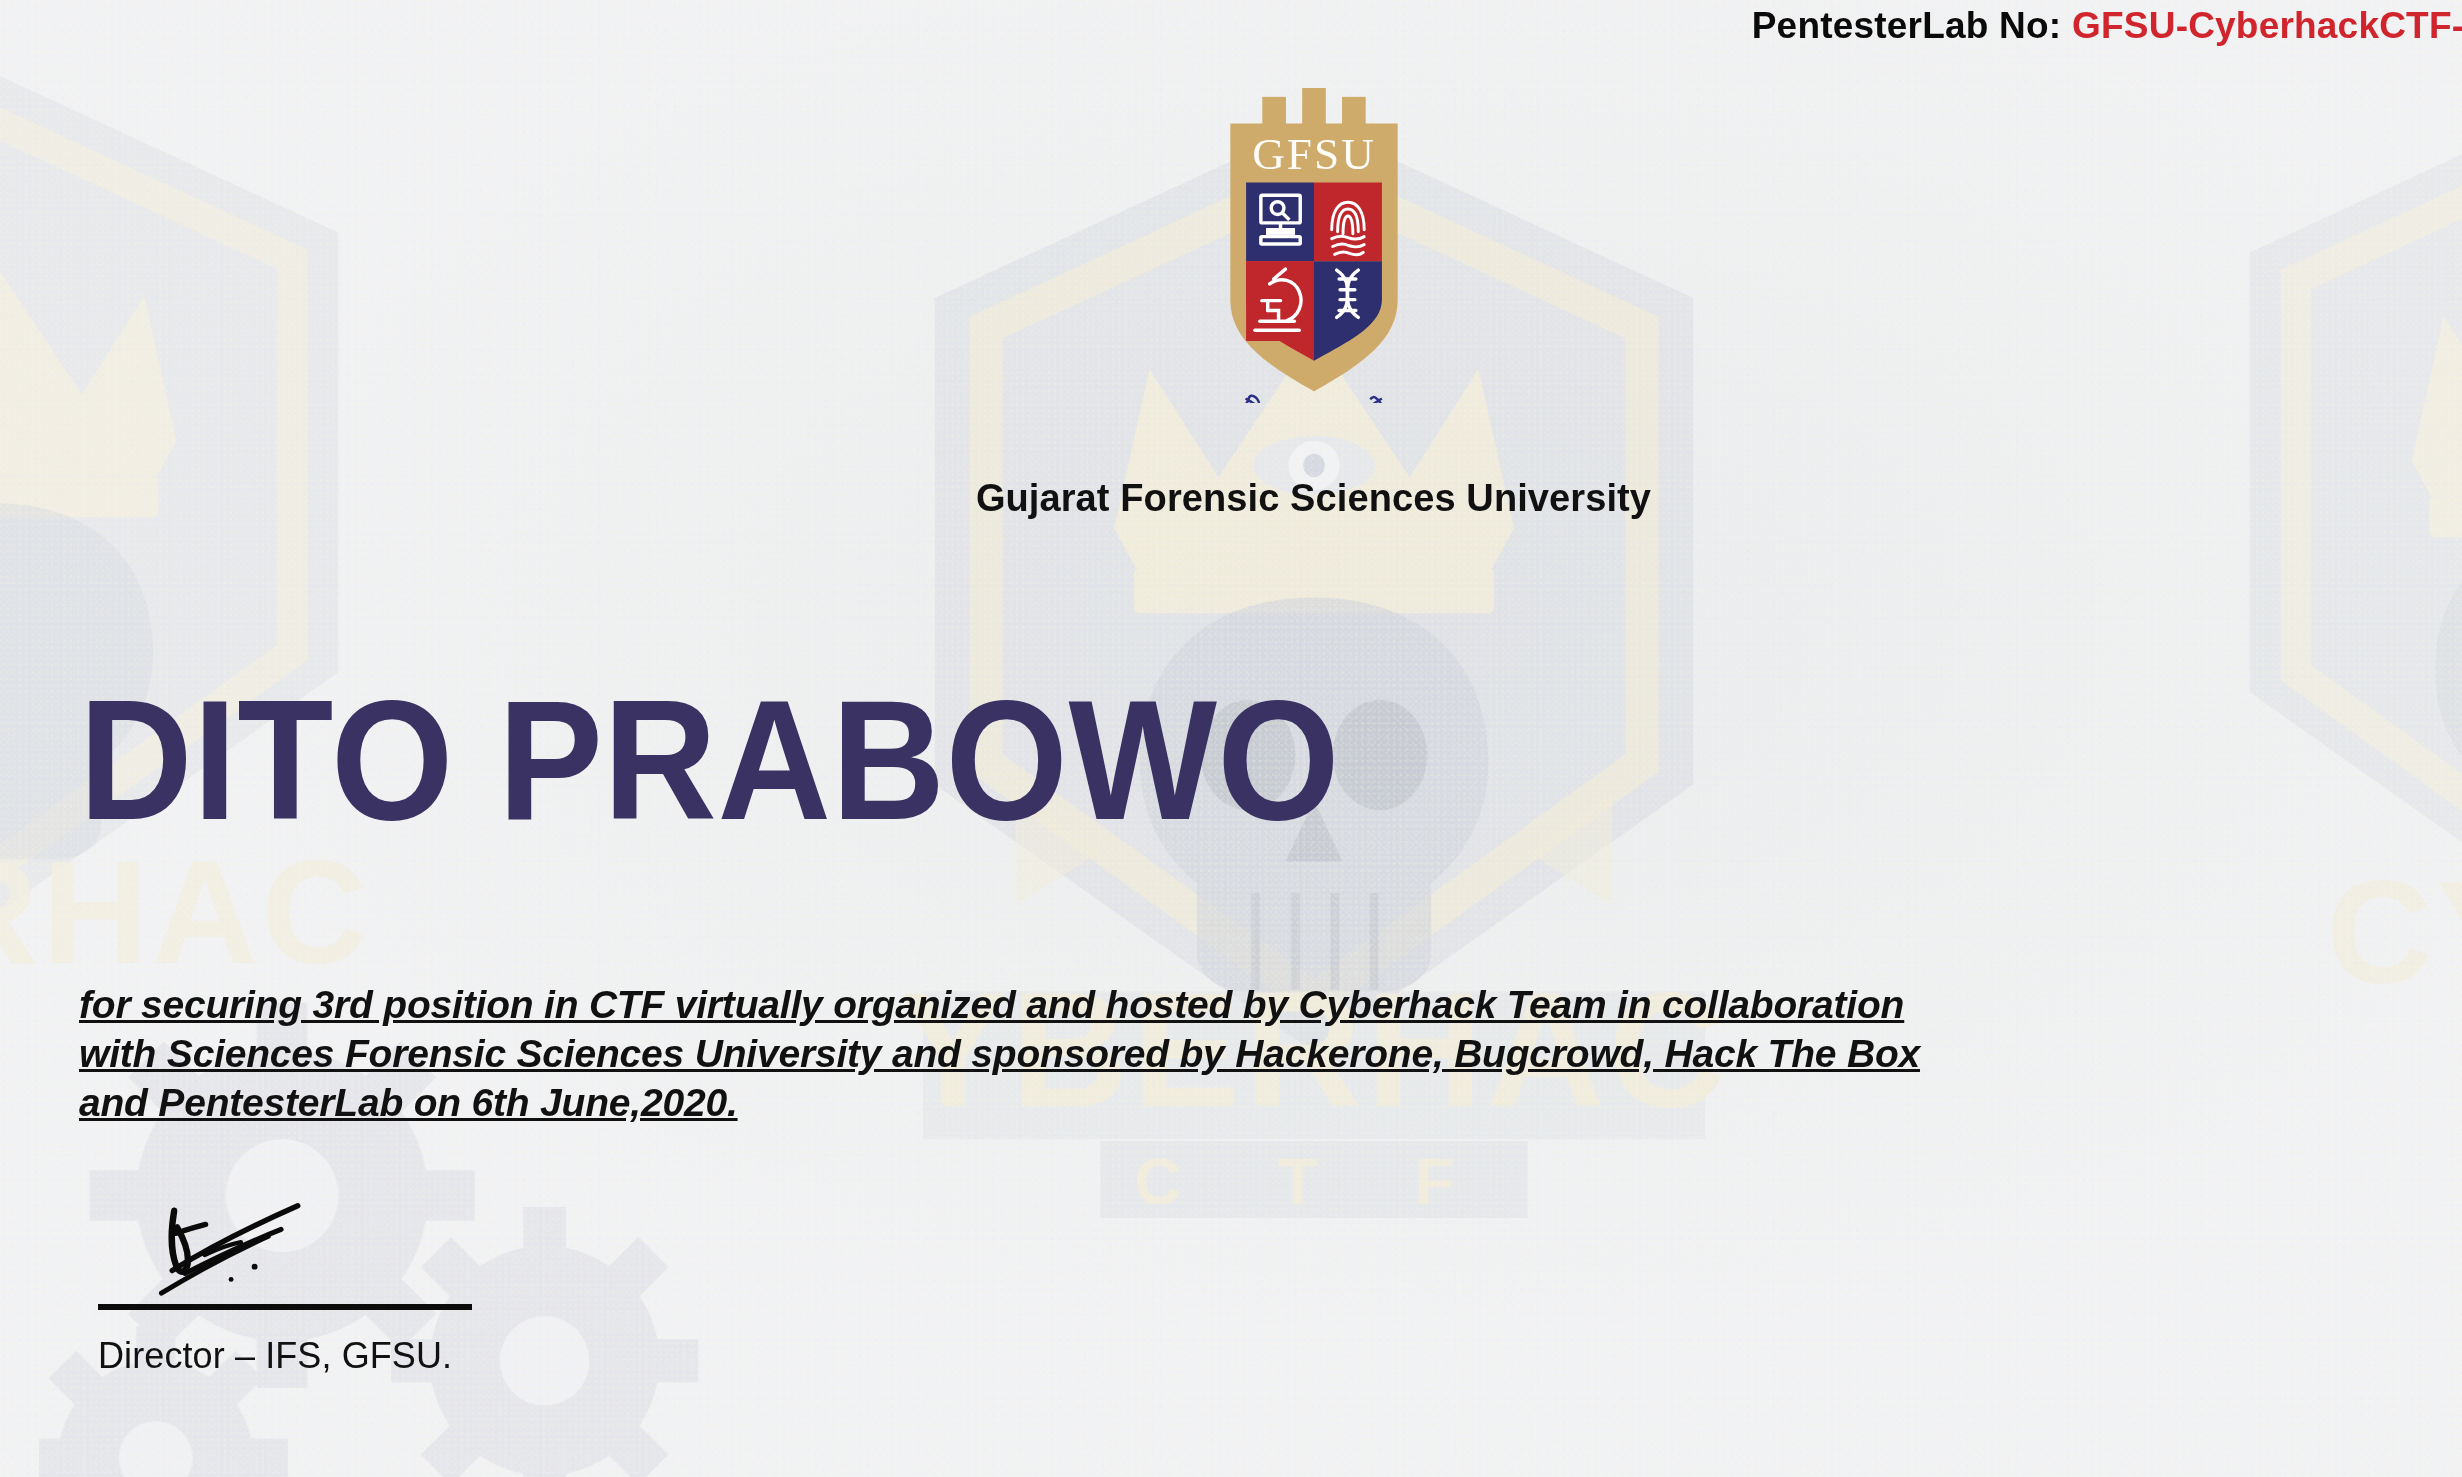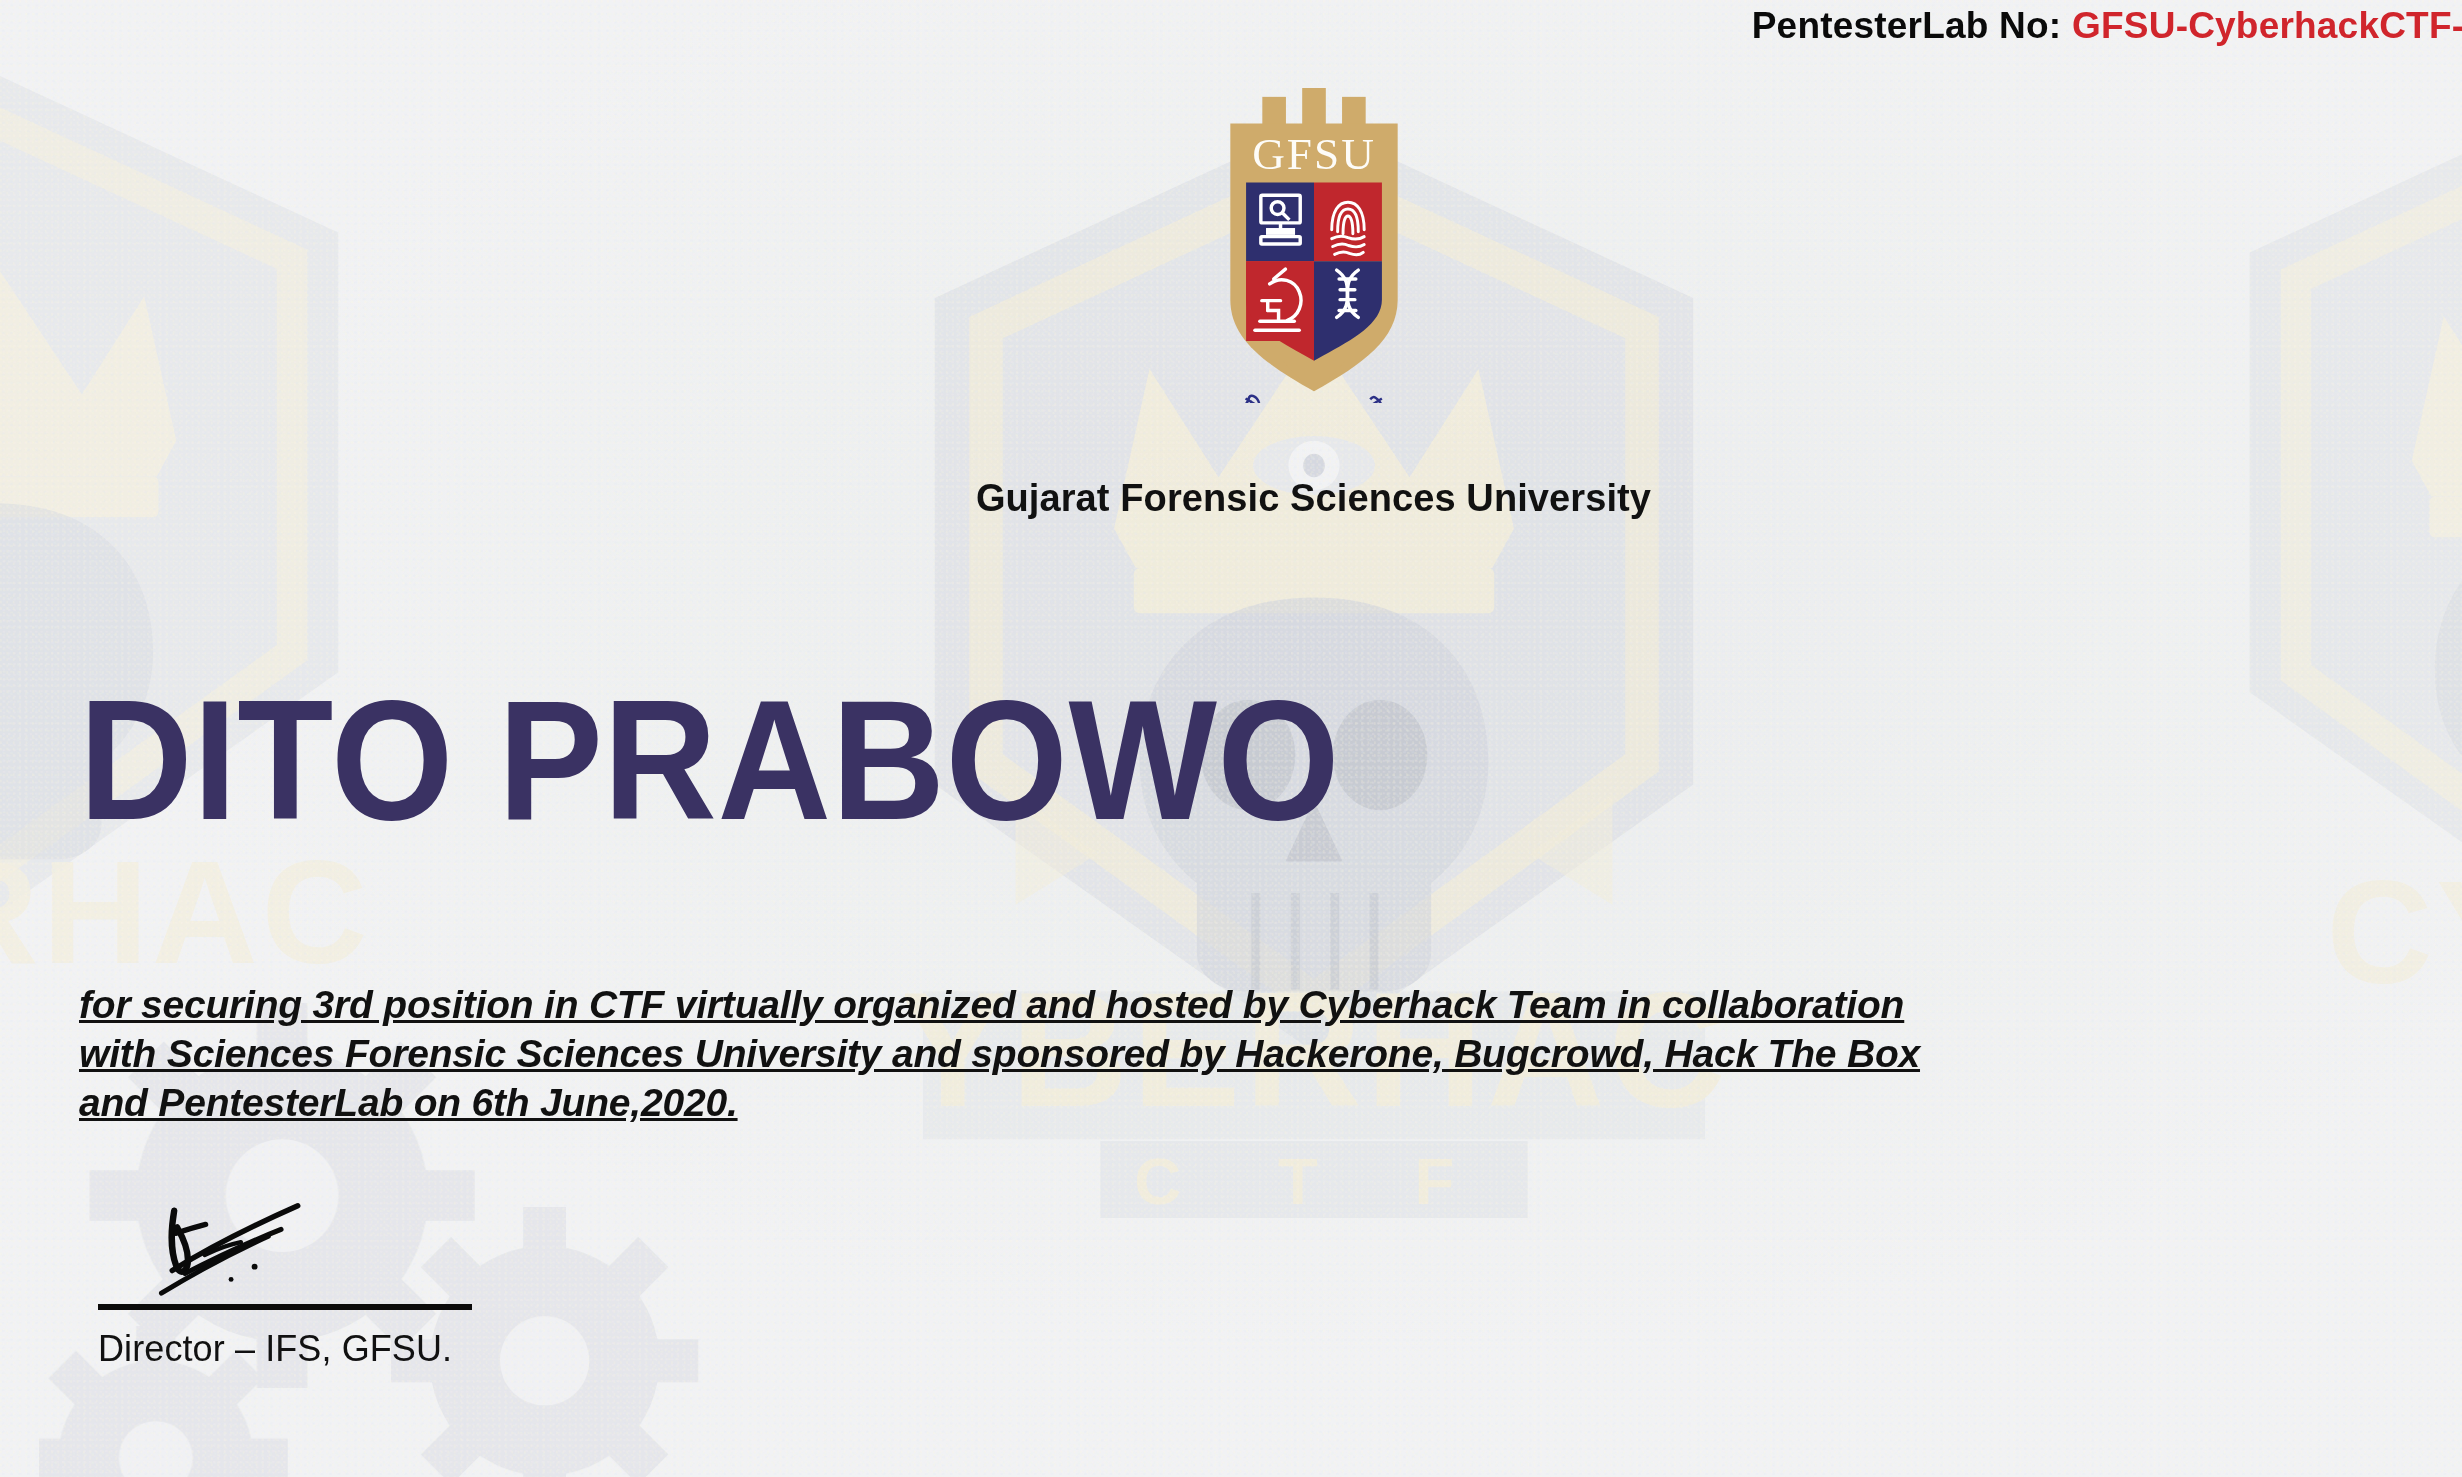--- a/index.html
+++ b/index.html
@@ -131,21 +131,21 @@
   .sign-block{position:absolute;left:98px;top:1197px;width:433px;}
   .sign-mark{
     position:relative;width:207px;height:103px;margin-left:59px;
   }
   .sign-mark svg{width:100%;height:100%;display:block;}
   .sign-rule{
     width:374px;height:6.4px;background:#0b0b0b;
     margin-top:3.9px;
   }
   .sign-title{
-    margin-top:18px;
+    margin-top:25px;
     font-size:36px;font-weight:400;color:#111;
     letter-spacing:0.1px;white-space:nowrap;
   }
 </style>
 </head>
 <body>
 
 <div class="certificate">
 
   <div class="wm-layer">

